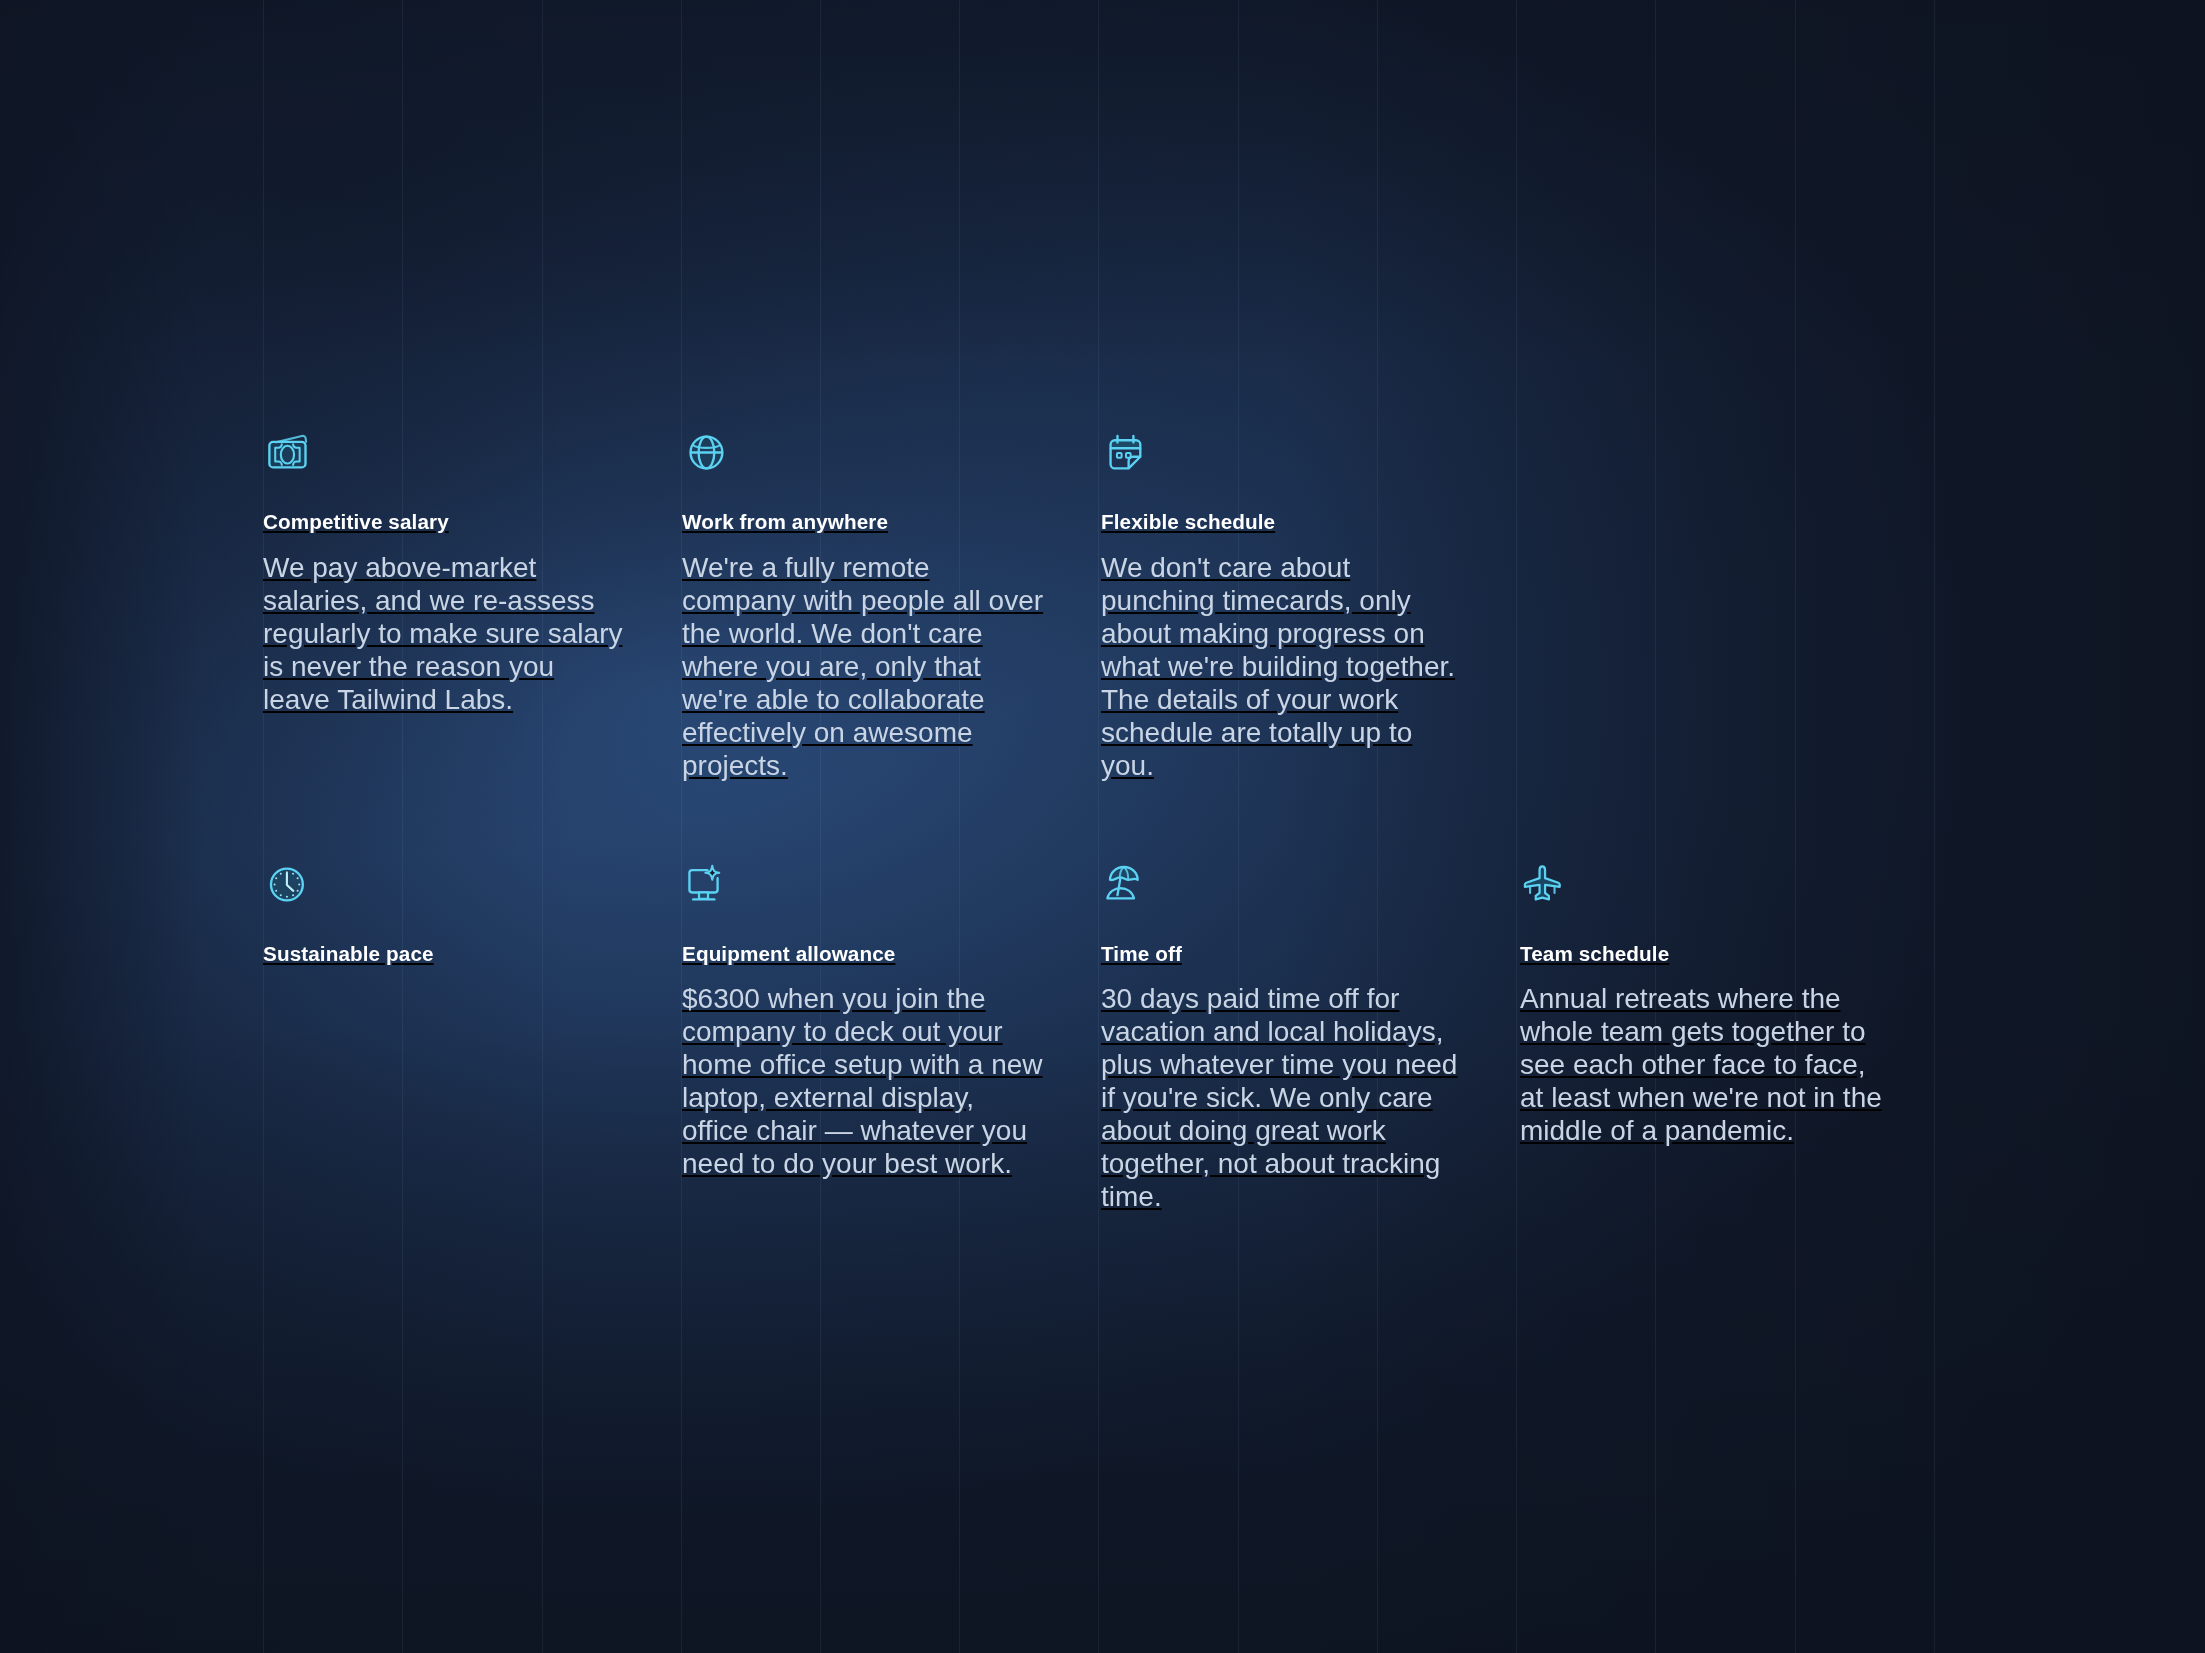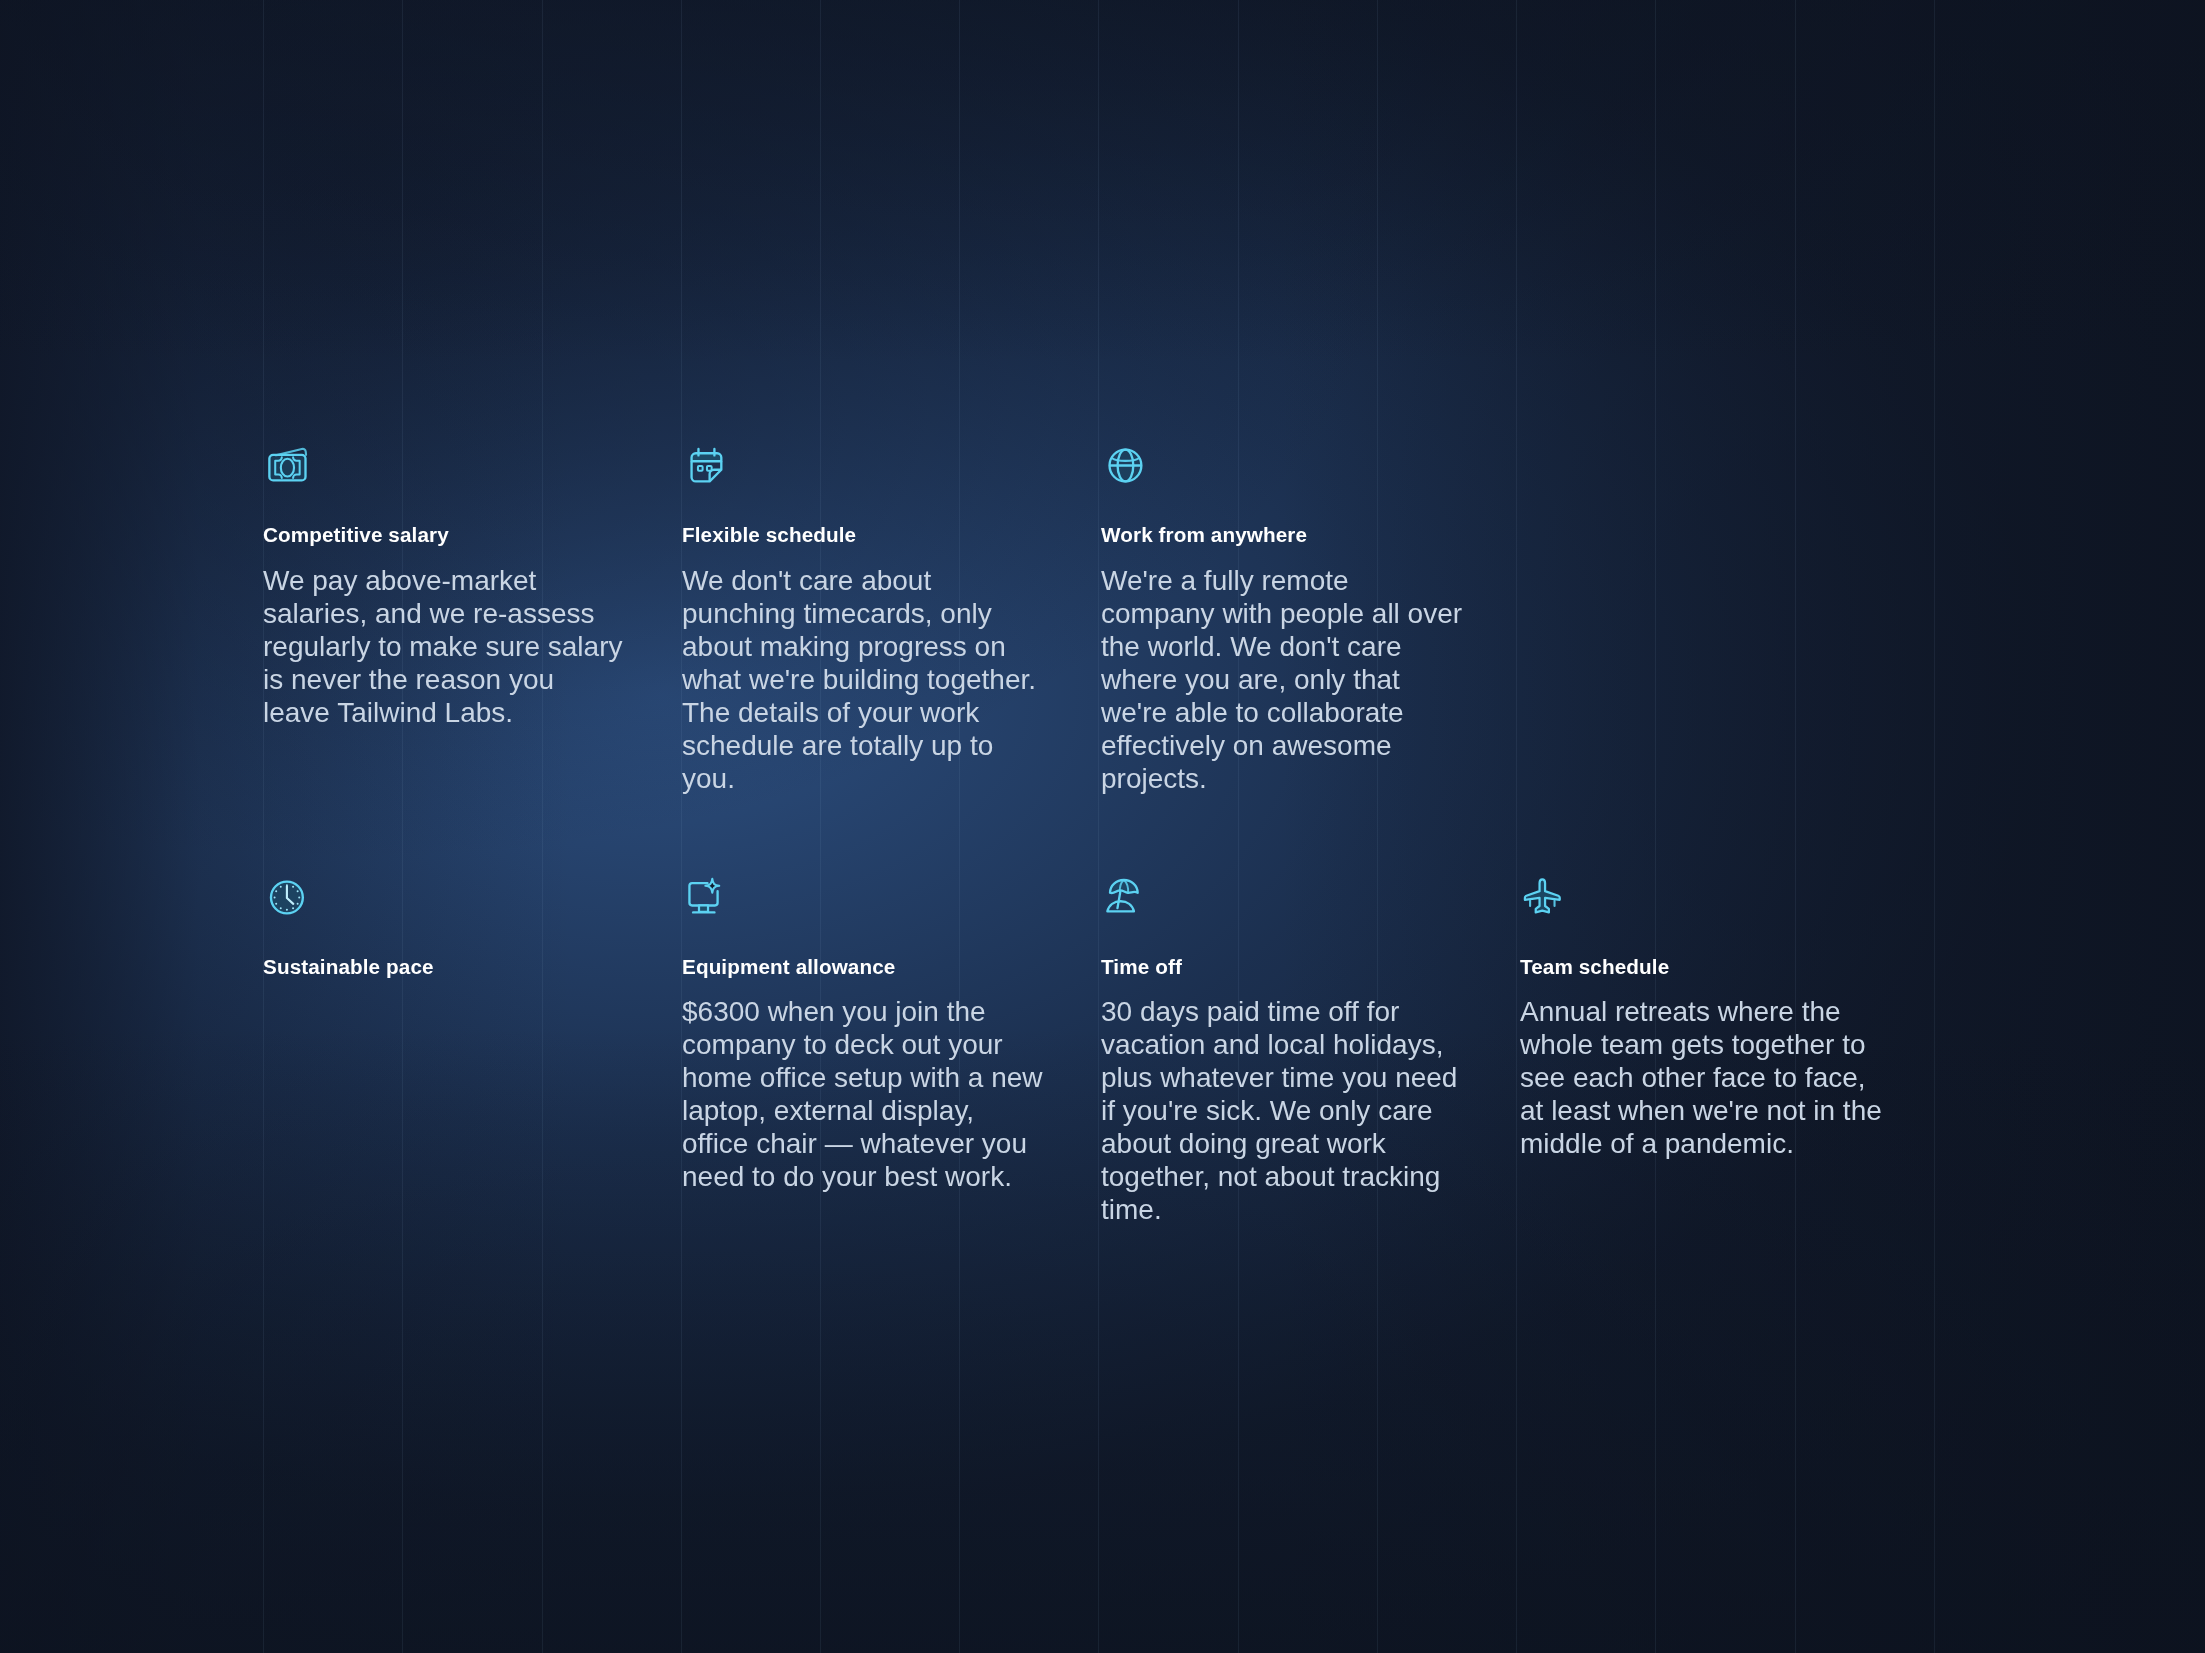--- a/index.html
+++ b/index.html
@@ -57,22 +57,23 @@
     position:absolute;
     top:0; bottom:0;
     width:1.4px;
     background:rgba(148,180,220,0.085);
   }
 
   
   #benefits{
     position:absolute;
     left:263px;
-    top:440px;
+    top:427px;
     width:1677px;
+    text-decoration:underline;
   }
   .row{
     display:flex;
     gap:0;
   }
   .row + .row{ margin-top:77px; }
   .card{
     width:419px;
     padding-right:55px;
   }
@@ -135,43 +136,43 @@
         </svg>
       </div>
       <div class="card-title">Competitive salary</div>
       <div class="card-body">We pay above-market salaries, and we re-assess regularly to make sure salary is never the reason you leave Tailwind Labs.</div>
     </div>
 
 
     <div class="card">
       <div class="icon-wrap">
         <svg viewBox="0 0 48 48" fill="none">
+          <circle cx="23" cy="24" r="15" fill="#1d4f6b" fill-opacity="0.45" stroke="#5cd2f2" stroke-width="2.2"></circle>
+          <ellipse cx="23" cy="24" rx="7.4" ry="15" stroke="#5cd2f2" stroke-width="2.2"></ellipse>
+          <path d="M8 24 H38" stroke="#5cd2f2" stroke-width="2.2"></path>
+          <path d="M10.3 17 C15 20.5 31 20.5 35.7 17" stroke="#5cd2f2" stroke-width="2" opacity="0.95"></path>
+        </svg>
+      </div>
+      <div class="card-title">Work from anywhere</div>
+      <div class="card-body">We're a fully remote company with people all over the world. We don't care where you are, only that we're able to collaborate effectively on awesome projects.</div>
+    </div>
+
+    <div class="card">
+      <div class="icon-wrap">
+        <svg viewBox="0 0 48 48" fill="none">
           <path d="M9 16.5 a4 4 0 0 1 4-4 h20 a4 4 0 0 1 4 4 v3.5 H9 Z" fill="#1d4f6b" fill-opacity="0.85" stroke="#5cd2f2" stroke-width="2.2" stroke-linejoin="round"></path>
           <path d="M9 20 v15 a4 4 0 0 0 4 4 h13 l11-11 V20" stroke="#5cd2f2" stroke-width="2.2" stroke-linejoin="round"></path>
           <path d="M37 28 h-7 a4 4 0 0 0 -4 4 v7" stroke="#5cd2f2" stroke-width="2.2" stroke-linejoin="round"></path>
           <path d="M15.5 8.5 v6 M30.5 8.5 v6" stroke="#5cd2f2" stroke-width="2.2" stroke-linecap="round"></path>
           <rect x="15" y="24.5" width="4.4" height="4.4" rx="1" stroke="#5cd2f2" stroke-width="1.9"></rect>
           <rect x="23.5" y="24.5" width="4.4" height="4.4" rx="1" stroke="#5cd2f2" stroke-width="1.9"></rect>
         </svg>
       </div>
       <div class="card-title">Flexible schedule</div>
       <div class="card-body">We don't care about punching timecards, only about making progress on what we're building together. The details of your work schedule are totally up to you.</div>
-    </div>
-
-    <div class="card">
-      <div class="icon-wrap">
-        <svg viewBox="0 0 48 48" fill="none">
-          <circle cx="23" cy="24" r="15" fill="#1d4f6b" fill-opacity="0.45" stroke="#5cd2f2" stroke-width="2.2"></circle>
-          <ellipse cx="23" cy="24" rx="7.4" ry="15" stroke="#5cd2f2" stroke-width="2.2"></ellipse>
-          <path d="M8 24 H38" stroke="#5cd2f2" stroke-width="2.2"></path>
-          <path d="M10.3 17 C15 20.5 31 20.5 35.7 17" stroke="#5cd2f2" stroke-width="2" opacity="0.95"></path>
-        </svg>
-      </div>
-      <div class="card-title">Work from anywhere</div>
-      <div class="card-body">We're a fully remote company with people all over the world. We don't care where you are, only that we're able to collaborate effectively on awesome projects.</div>
     </div>
 
   </div>
 
   <div class="row">
 
     <div class="card">
       <div class="icon-wrap">
         <svg viewBox="0 0 48 48" fill="none">
           <circle cx="22.5" cy="24" r="15" fill="#1d4f6b" fill-opacity="0.6" stroke="#5cd2f2" stroke-width="2.2"></circle>

